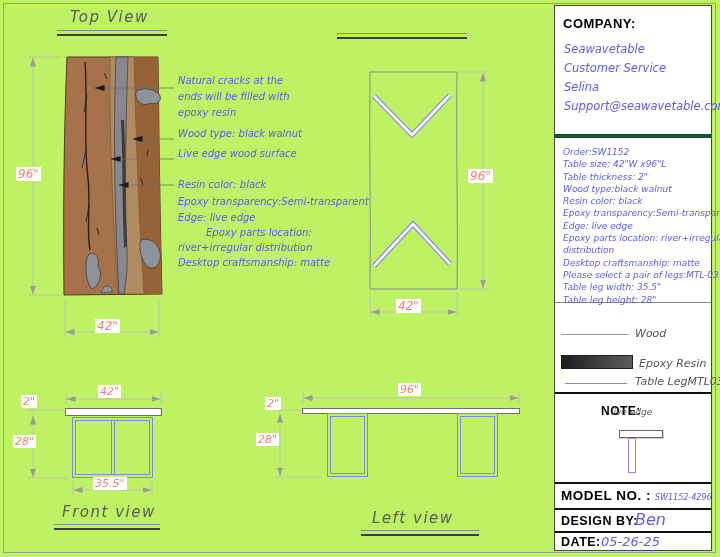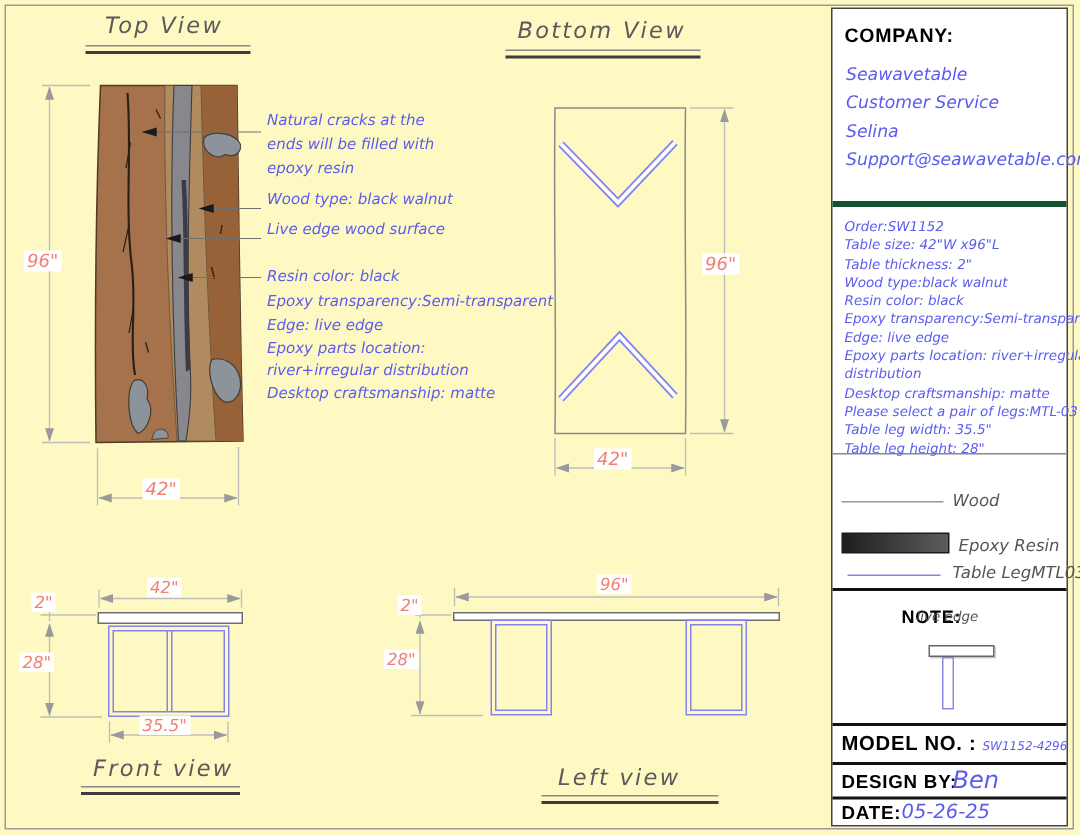--- a/index.html
+++ b/index.html
@@ -1,16 +1,16 @@
 <!DOCTYPE html>
 <html><head>
 <meta charset="utf-8">
 <style>
   html,body{margin:0;padding:0;background:#fff;}
-  .stage{position:relative;width:720px;height:557px;background:#fef9c3;
+  .stage{position:relative;width:720px;height:557px;background:#bef264;
          font-family:"DejaVu Sans",sans-serif;overflow:hidden;}
   .outer-border{position:absolute;left:3px;top:3px;right:4px;bottom:4px;
                 border:1px solid #9a9a9a;}
   svg{position:absolute;left:0;top:0;}
 
   
   .vtitle{position:absolute;color:#5a5a5a;font-style:italic;font-size:15px;
           letter-spacing:1.5px;white-space:nowrap;}
   .vunder{position:absolute;height:3px;border-top:1px solid #888;
           border-bottom:2px solid #3d3d3d;}
@@ -172,21 +172,20 @@
       <line x1="277" y1="410" x2="301" y2="410"></line>
       <line x1="280" y1="402" x2="280" y2="412"></line>
       <line x1="280" y1="414" x2="280" y2="476" marker-start="url(#dimArr)" marker-end="url(#dimArr)"></line>
       <line x1="274" y1="477" x2="322" y2="477"></line>
     </g>
   </svg>
 
   <div class="vtitle" style="left:70px;top:8px;">Top View</div>
   <div class="vunder" style="left:57px;top:30px;width:110px;"></div>
 
-  <div class="vtitle" style="left:345px;top:11px;">Bottom View</div>
   <div class="vunder" style="left:337px;top:33px;width:130px;"></div>
 
   <div class="vtitle" style="left:62px;top:503px;">Front view</div>
   <div class="vunder" style="left:54px;top:524px;width:106px;"></div>
 
   <div class="vtitle" style="left:372px;top:509px;">Left view</div>
   <div class="vunder" style="left:361px;top:530px;width:118px;"></div>
 
   <div class="dim" style="left:16px;top:167px;">96"</div>
   <div class="dim" style="left:95px;top:319px;">42"</div>
@@ -203,21 +202,21 @@
   <div class="dim small" style="left:256px;top:433px;">28"</div>
 
   <div class="ann" style="top:75px;">Natural cracks at the</div>
   <div class="ann" style="top:91px;">ends will be filled with</div>
   <div class="ann" style="top:107px;">epoxy resin</div>
   <div class="ann" style="top:128px;">Wood type: black walnut</div>
   <div class="ann" style="top:148px;">Live edge wood surface</div>
   <div class="ann" style="top:179px;">Resin color: black</div>
   <div class="ann" style="top:196px;">Epoxy transparency:Semi-transparent</div>
   <div class="ann" style="top:212px;">Edge: live edge</div>
-  <div class="ann" style="top:227px;">Epoxy parts location:</div>
+  <div class="ann" style="top:227px;margin-left:28px;">Epoxy parts location:</div>
   <div class="ann" style="top:242px;">river+irregular distribution</div>
   <div class="ann" style="top:257px;">Desktop craftsmanship: matte</div>
 
   <div class="panel">
 
     <div class="sec sec-company">
       <div class="black-label company-label">COMPANY:</div>
       <div class="company-lines blue-it">
           <span>Seawavetable</span>
           <span>Customer Service</span>

